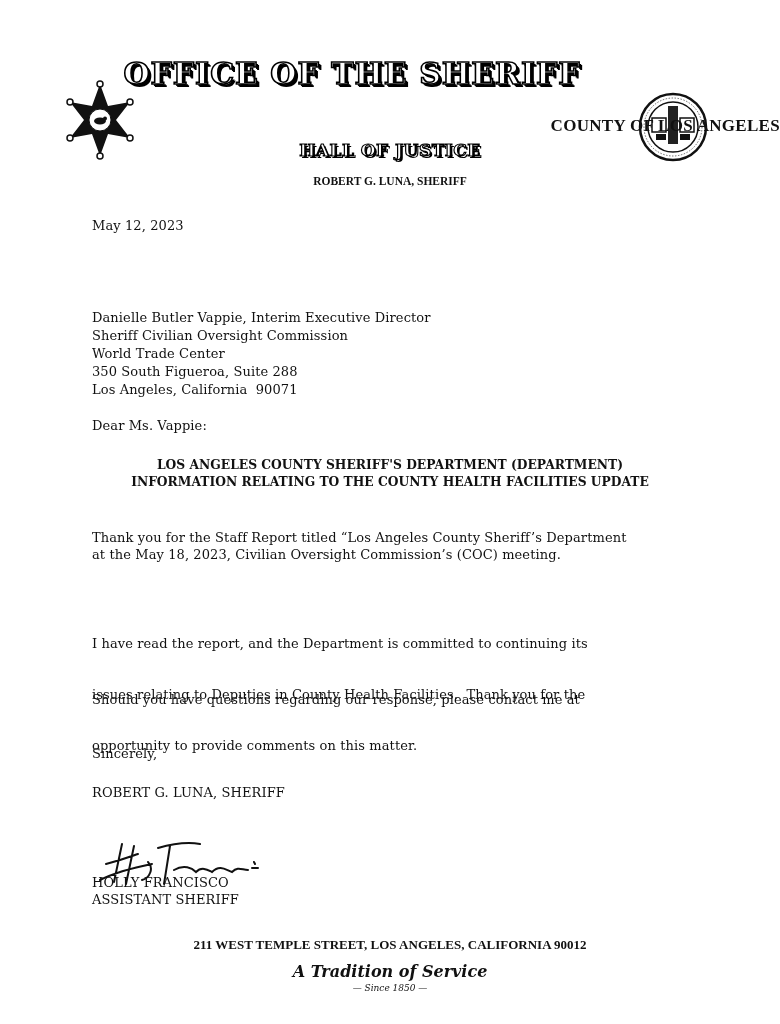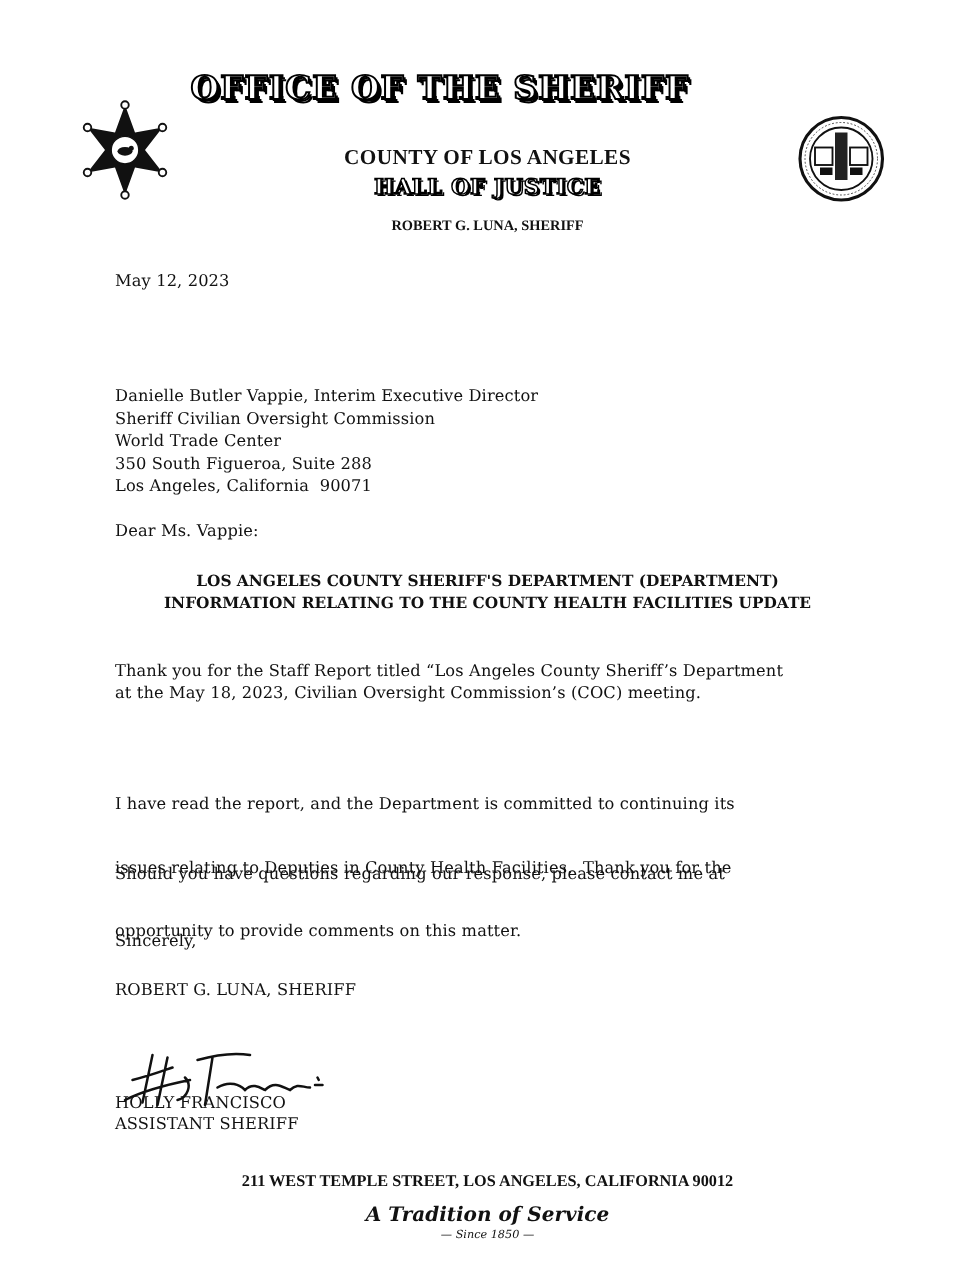--- a/index.html
+++ b/index.html
@@ -3,27 +3,27 @@
 <meta charset="utf-8">
 <style>
   html, body { margin: 0; padding: 0; background: #ffffff; }
   body { width: 780px; height: 1024px; position: relative; overflow: hidden; color: #111; }
   .abs { position: absolute; }
   .typew { font-family: "DejaVu Serif", serif; font-size: 13px; letter-spacing: 0.1px; }
 
   
   .office-title {
     left: 0; width: 704px; top: 56px; text-align: center;
-    font-family: "DejaVu Serif", serif; font-weight: bold; font-size: 26px;
+    font-family: "DejaVu Serif", serif; font-weight: bold; font-size: 30px;
     letter-spacing: 1px; color: #fff;
     -webkit-text-stroke: 1.6px #000;
     text-shadow: 2px 2px 0 #000, 3px 3px 0 #000;
   }
   .county {
-    left: 0; width: 780px; top: 116px; text-align: center;
+    left: 0; width: 780px; top: 116px; text-align: right;
     font-family: "Liberation Serif", serif; font-weight: bold; font-size: 17px; letter-spacing: 0.3px;
   }
   .hall {
     left: 0; width: 780px; top: 140px; text-align: center;
     font-family: "DejaVu Serif", serif; font-weight: bold; font-size: 17px; color: #fff;
     -webkit-text-stroke: 1.2px #000; text-shadow: 2px 2px 0 #000; letter-spacing: 0.5px;
   }
   .sheriff-name {
     left: 0; width: 780px; top: 175px; text-align: center;
     font-family: "Liberation Serif", serif; font-weight: bold; font-size: 11.5px;

